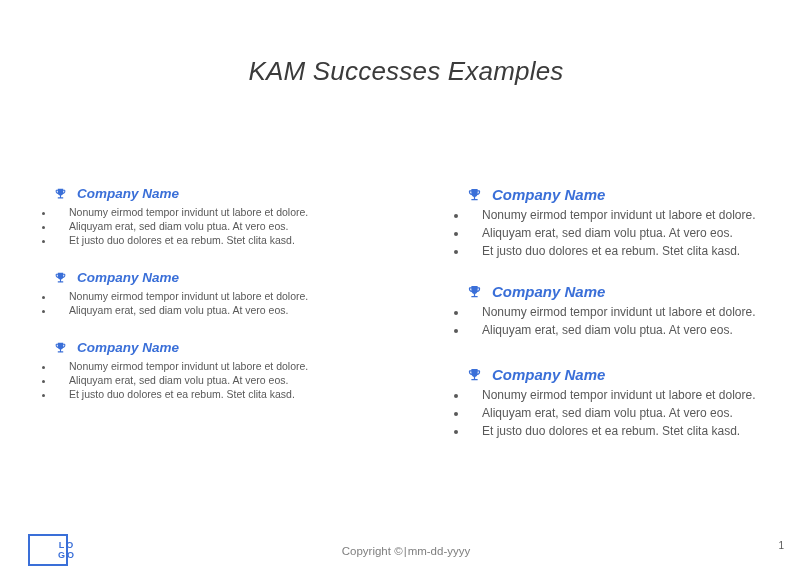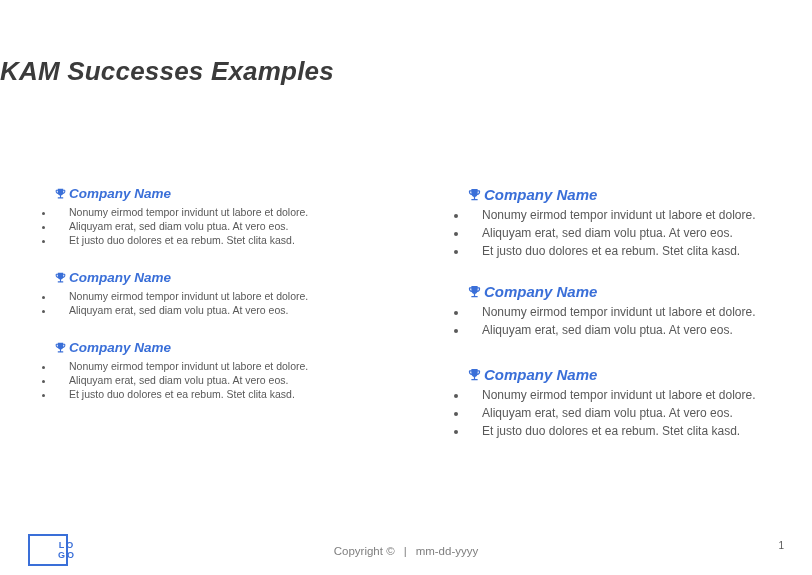--- a/index.html
+++ b/index.html
@@ -11,28 +11,29 @@
   *{margin:0;padding:0;box-sizing:border-box;}
   html,body{background:#ffffff;}
   body{
     font-family:"Liberation Sans", sans-serif;
     width:812px;height:575px;position:relative;overflow:hidden;
   }
   .slide{position:absolute;inset:0;background:#ffffff;}
 
   .title{
     position:absolute;top:56px;left:0;width:100%;
-    font-size:26px;font-weight:bold;font-style:italic;
+    text-align:center;
+    font-size:26px;font-weight:normal;font-style:italic;
     color:var(--title);
     letter-spacing:0.2px;
   }
 
   .sec{position:absolute;}
   .sec-heading{
-    display:flex;align-items:center;gap:2px;
+    display:flex;align-items:center;gap:10px;
     margin-left:16px;
     color:var(--accent);
     font-weight:bold;font-style:italic;
   }
   .trophy{display:inline-flex;align-items:center;}
   .trophy svg{display:block;fill:var(--accent);}
   .sec ul{
     margin:4px 0 0 0;
     padding-left:17px;
     list-style:disc outside;
@@ -62,21 +63,21 @@
     width:32px;height:32px;
     border:2px solid var(--accent);
     display:flex;flex-direction:column;align-items:center;justify-content:center;
     color:var(--accent);
     font-weight:bold;font-size:9px;line-height:10px;padding-left:36px;
   }
   .logo span{letter-spacing:2px;margin-right:-2px;}
 
   .copyright{
     position:absolute;top:545px;left:0;width:100%;
-    display:flex;justify-content:center;gap:9px;
+    display:flex;justify-content:center;gap:1px;
     font-size:11.5px;color:var(--footer);
   }
   .pagenum{
     position:absolute;top:540px;right:28px;
     font-size:10px;color:var(--body);
   }
 </style>
 </head>
 <body>
 

